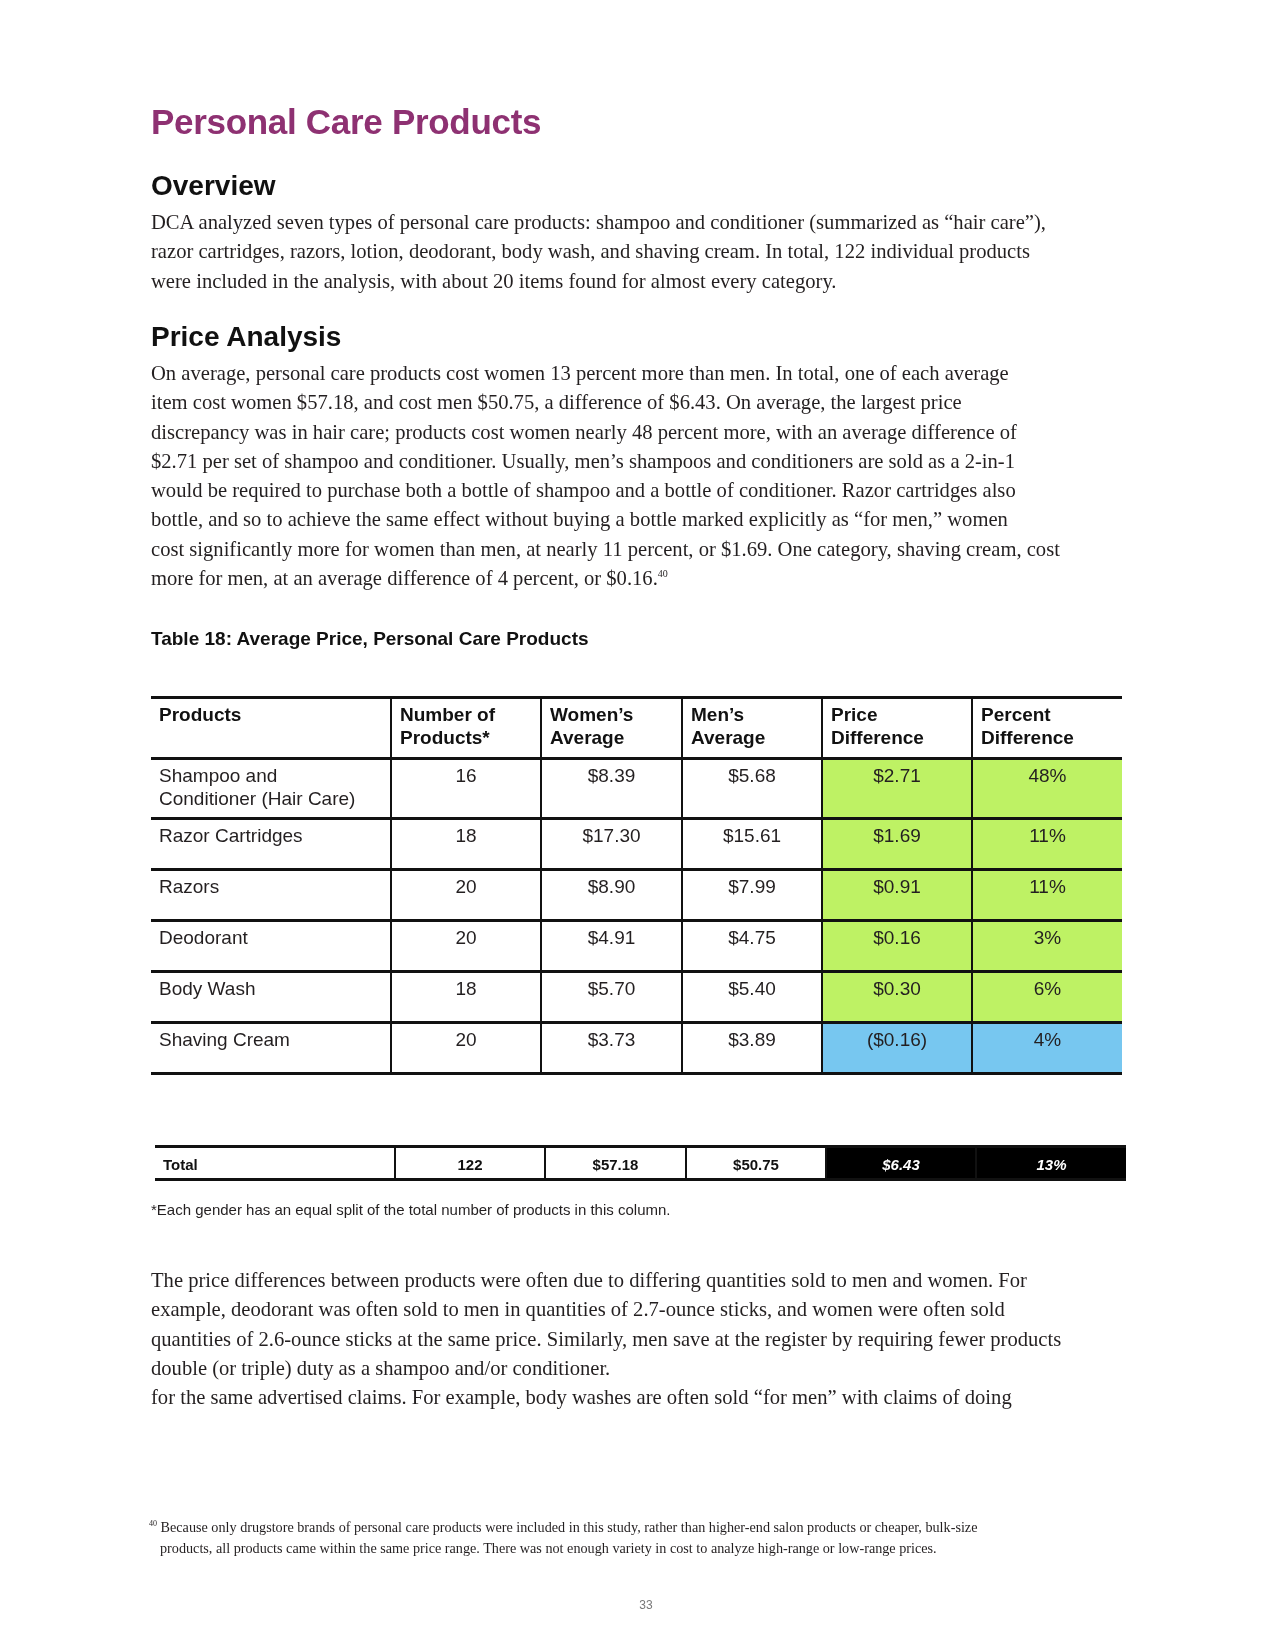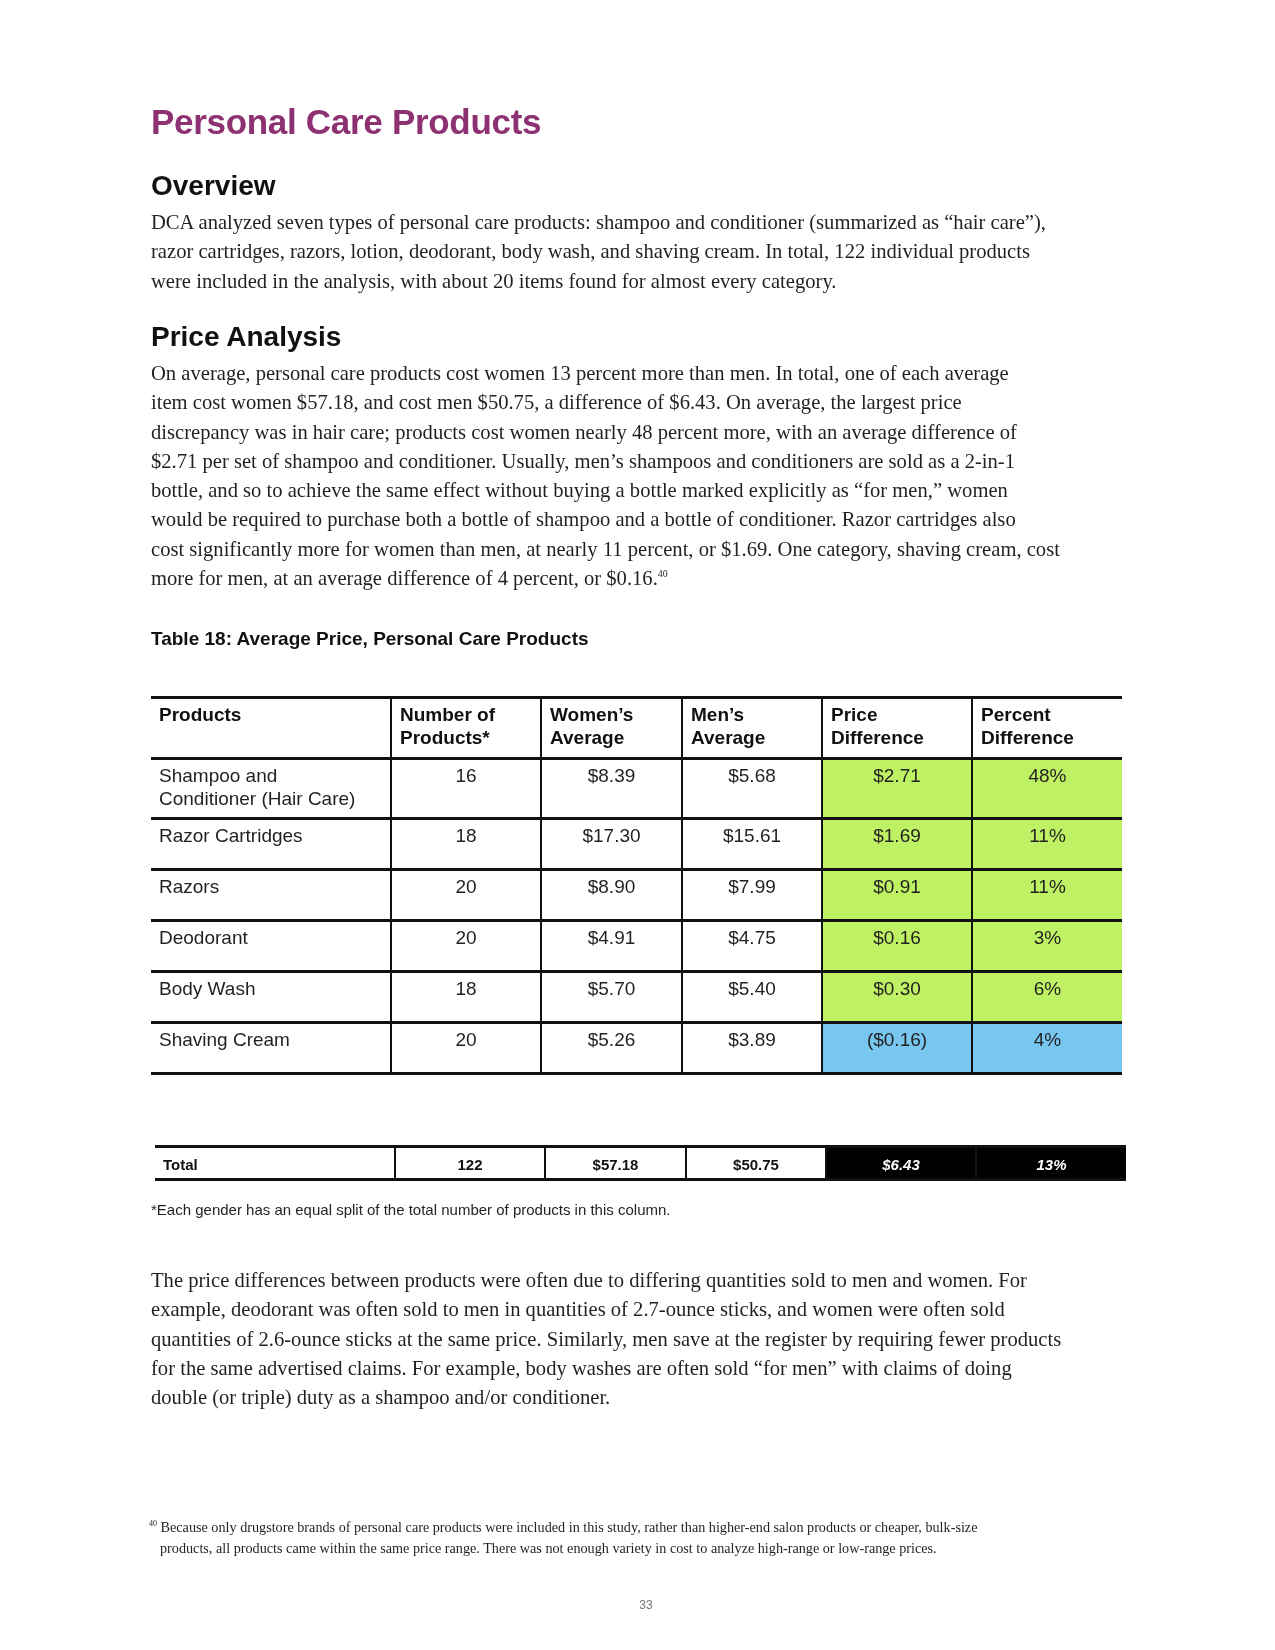--- a/index.html
+++ b/index.html
@@ -90,22 +90,22 @@
     <span class="ln">razor cartridges, razors, lotion, deodorant, body wash, and shaving cream. In total, 122 individual products</span>
     <span class="ln">were included in the analysis, with about 20 items found for almost every category.</span>
   </p>
 
   <div class="h2" style="top:321px">Price Analysis</div>
   <p class="body-text" style="top:359px">
     <span class="ln">On average, personal care products cost women 13 percent more than men. In total, one of each average</span>
     <span class="ln">item cost women $57.18, and cost men $50.75, a difference of $6.43. On average, the largest price</span>
     <span class="ln">discrepancy was in hair care; products cost women nearly 48 percent more, with an average difference of</span>
     <span class="ln">$2.71 per set of shampoo and conditioner. Usually, men’s shampoos and conditioners are sold as a 2-in-1</span>
+    <span class="ln">would be required to purchase both a bottle of shampoo and a bottle of conditioner. Razor cartridges also</span>
     <span class="ln">bottle, and so to achieve the same effect without buying a bottle marked explicitly as “for men,” women</span>
-    <span class="ln">would be required to purchase both a bottle of shampoo and a bottle of conditioner. Razor cartridges also</span>
     <span class="ln">cost significantly more for women than men, at nearly 11 percent, or $1.69. One category, shaving cream, cost</span>
     <span class="ln"><span>more for men, at an average difference of 4 percent, or $0.16.</span><sup class="fn">40</sup></span>
   </p>
 
   <div class="table-title">Table 18: Average Price, Personal Care Products</div>
 
   <table class="data">
     <colgroup>
       <col style="width:240px">
         <col style="width:150px">
@@ -161,21 +161,21 @@
         <td>Body Wash</td>
         <td class="num">18</td>
         <td class="num">$5.70</td>
         <td class="num">$5.40</td>
         <td class="num pink">$0.30</td>
         <td class="num pink">6%</td>
       </tr>
       <tr>
         <td>Shaving Cream</td>
         <td class="num">20</td>
-        <td class="num">$5.26</td>
+        <td class="num">$3.73</td>
         <td class="num">$3.89</td>
         <td class="num blue">($0.16)</td>
         <td class="num blue">4%</td>
       </tr>
     </tbody>
   </table>
 
   <table class="total">
     <colgroup>
       <col style="width:240px">
@@ -196,22 +196,22 @@
     </tr>
   </tbody>
     </table>
 
   <div class="table-note">*Each gender has an equal split of the total number of products in this column.</div>
 
   <p class="body-text" style="top:1266px">
     <span class="ln">The price differences between products were often due to differing quantities sold to men and women. For</span>
     <span class="ln">example, deodorant was often sold to men in quantities of 2.7-ounce sticks, and women were often sold</span>
     <span class="ln">quantities of 2.6-ounce sticks at the same price. Similarly, men save at the register by requiring fewer products</span>
+    <span class="ln">double (or triple) duty as a shampoo and/or conditioner.</span>
     <span class="ln">for the same advertised claims. For example, body washes are often sold “for men” with claims of doing</span>
-    <span class="ln">double (or triple) duty as a shampoo and/or conditioner.</span>
   </p>
 
   <div class="footnote">
     <span class="ln"><sup>40</sup> <span>Because only drugstore brands of personal care products were included in this study, rather than higher-end salon products or cheaper, bulk-size</span></span>
     <span class="ln indent">products,  all products came within the same price range. There was not enough variety in cost to analyze high-range or low-range prices.</span>
   </div>
 
   <div class="page-number">33</div>
 </div>
 

